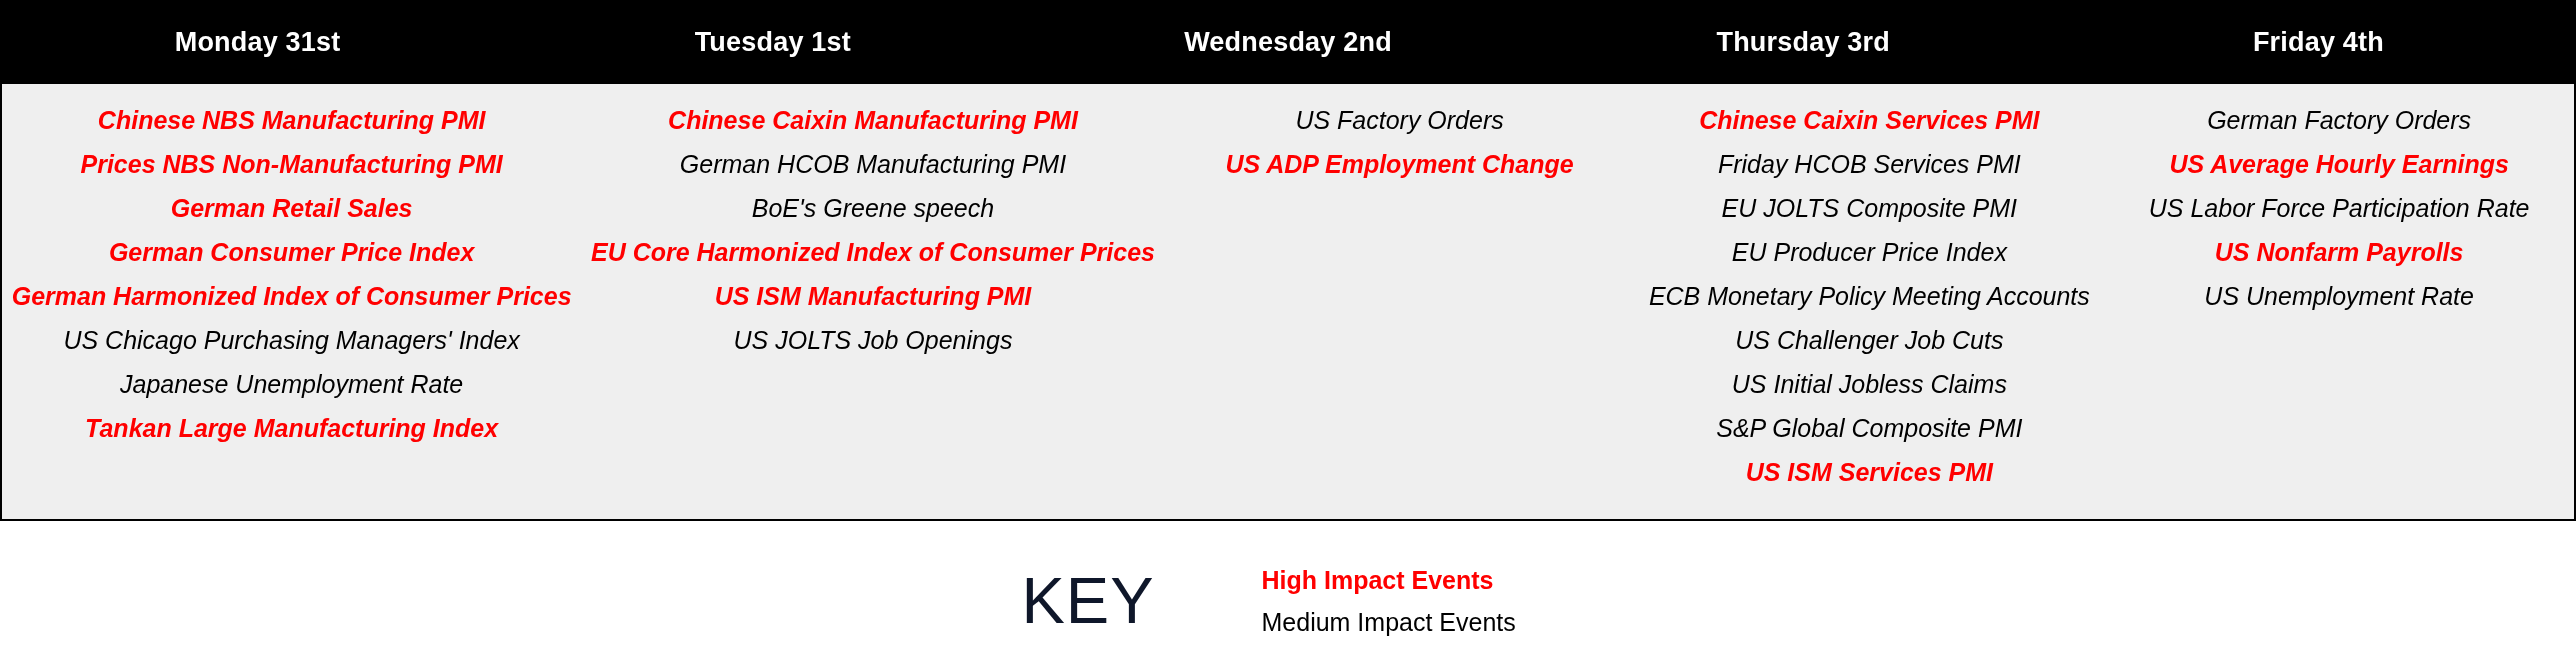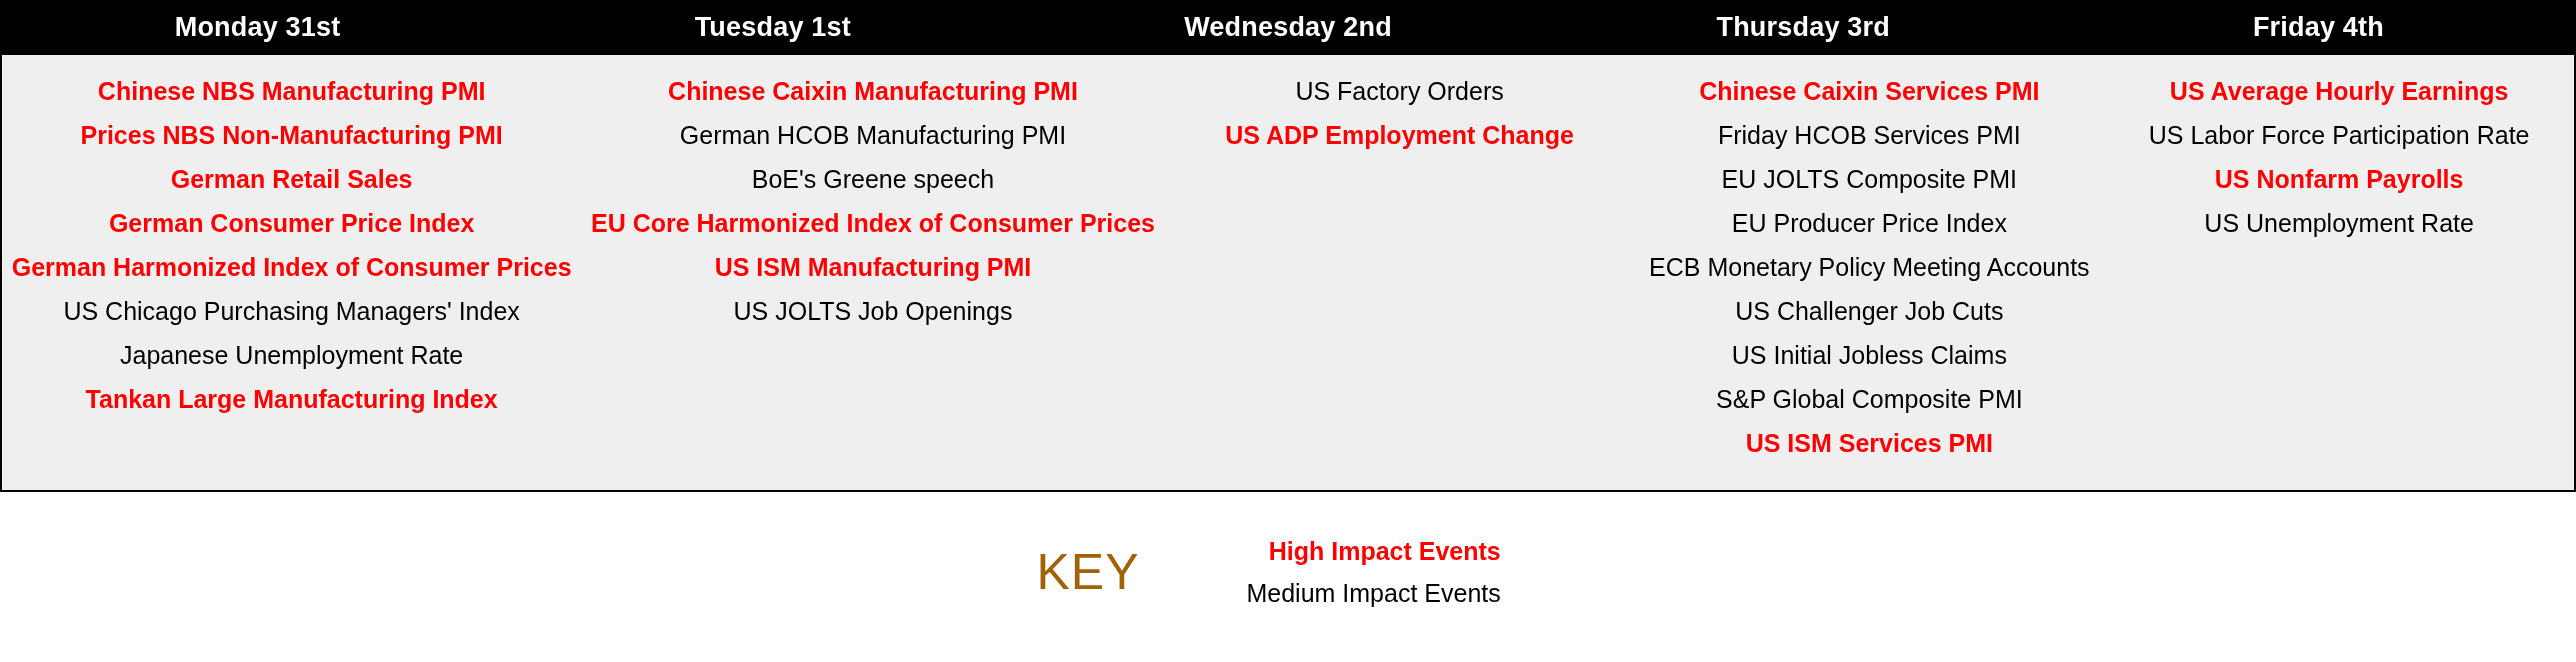--- a/index.html
+++ b/index.html
@@ -12,21 +12,21 @@
     height: 662px;
     font-family: "Liberation Sans", sans-serif;
     overflow: hidden;
   }
   .calendar {
     width: 2576px;
   }
   .header-row {
     display: flex;
     background: #000000;
-    height: 55px;
+    height: 84px;
   }
   .header-cell {
     flex: 1 1 0;
     display: flex;
     align-items: center;
     justify-content: center;
     color: #ffffff;
     font-size: 27px;
     font-weight: bold;
     letter-spacing: 0.2px;
@@ -45,20 +45,21 @@
     box-sizing: border-box;
     display: flex;
     flex-direction: column;
     align-items: center;
   }
   .event {
     font-size: 25px;
     line-height: 44px;
     text-align: right;
     white-space: nowrap;
+    font-style: italic;
   }
   .event.high {
     color: #ff0000;
     font-weight: bold;
   }
   .event.medium {
     color: #000000;
     font-weight: normal;
   }
   .key-area {
@@ -69,29 +70,29 @@
     background: #ffffff;
     position: relative;
   }
   .key-inner {
     display: flex;
     align-items: center;
     gap: 107px;
     transform: translateX(-19.4px);
   }
   .key-label {
-    font-size: 50px;
-    color: #a16207;
+    font-size: 65px;
+    color: #0f172a;
     font-family: "Liberation Sans", sans-serif;
     letter-spacing: 1px;
   }
   .key-list {
     display: flex;
     flex-direction: column;
-    align-items: flex-end;
+    align-items: flex-start;
     gap: 0;
   }
   .key-item {
     font-size: 25px;
     line-height: 42px;
     text-align: center;
   }
   .key-item.high {
     color: #ff0000;
     font-weight: bold;
@@ -147,20 +148,21 @@
       <div class="event medium">EU JOLTS Composite PMI</div>
       <div class="event medium">EU Producer Price Index</div>
       <div class="event medium">ECB Monetary Policy Meeting Accounts</div>
       <div class="event medium">US Challenger Job Cuts</div>
       <div class="event medium">US Initial Jobless Claims</div>
       <div class="event medium">S&amp;P Global Composite PMI</div>
       <div class="event high">US ISM Services PMI</div>
     </div>
 
     <div class="day-col">
+      <div class="event medium">German Factory Orders</div>
       <div class="event high">US Average Hourly Earnings</div>
       <div class="event medium">US Labor Force Participation Rate</div>
       <div class="event high">US Nonfarm Payrolls</div>
       <div class="event medium">US Unemployment Rate</div>
     </div>
 
   </div>
 </div>
 
 <div class="key-area">

